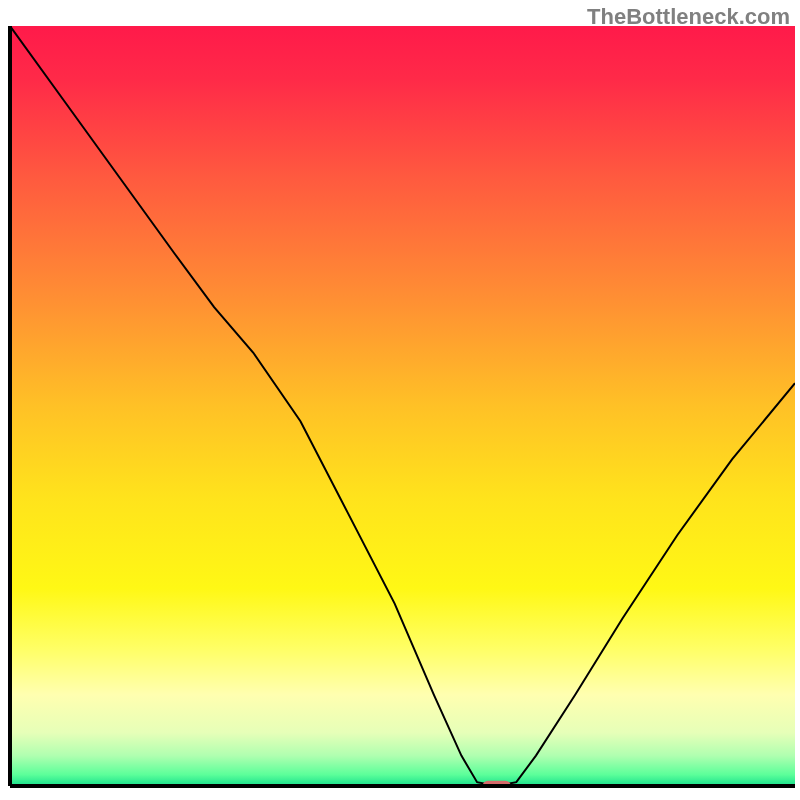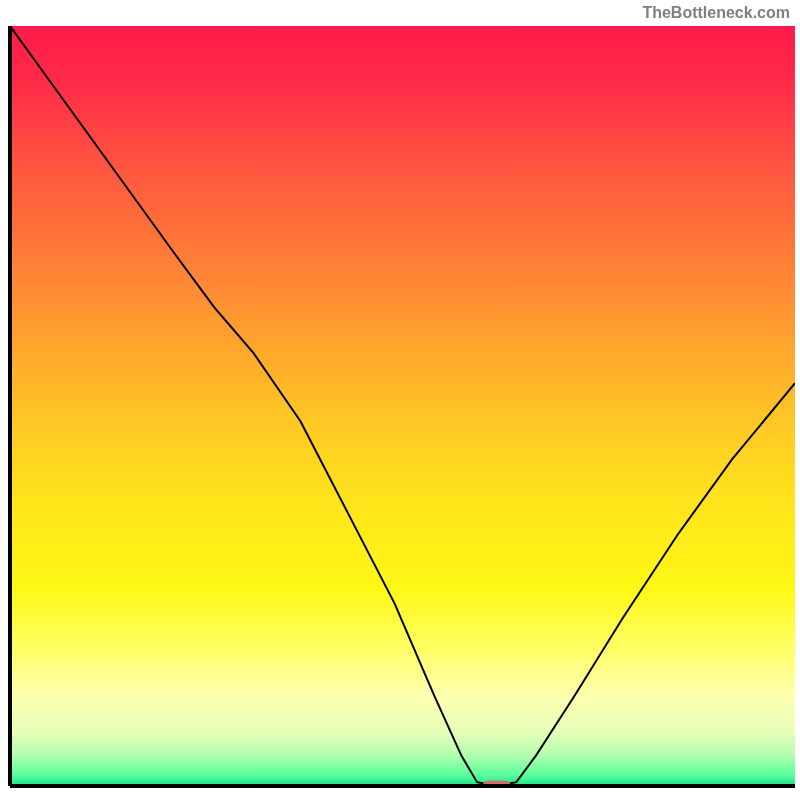--- a/index.html
+++ b/index.html
@@ -14,21 +14,21 @@
   .chart-container {
     position: relative;
     width: 800px;
     height: 800px;
   }
   .watermark {
     position: absolute;
     top: 4px;
     right: 10px;
     color: #808080;
-    font-size: 16px;
+    font-size: 22px;
     font-weight: bold;
     z-index: 5;
   }
   svg {
     position: absolute;
     top: 0;
     left: 0;
   }
 </style>
 </head>

